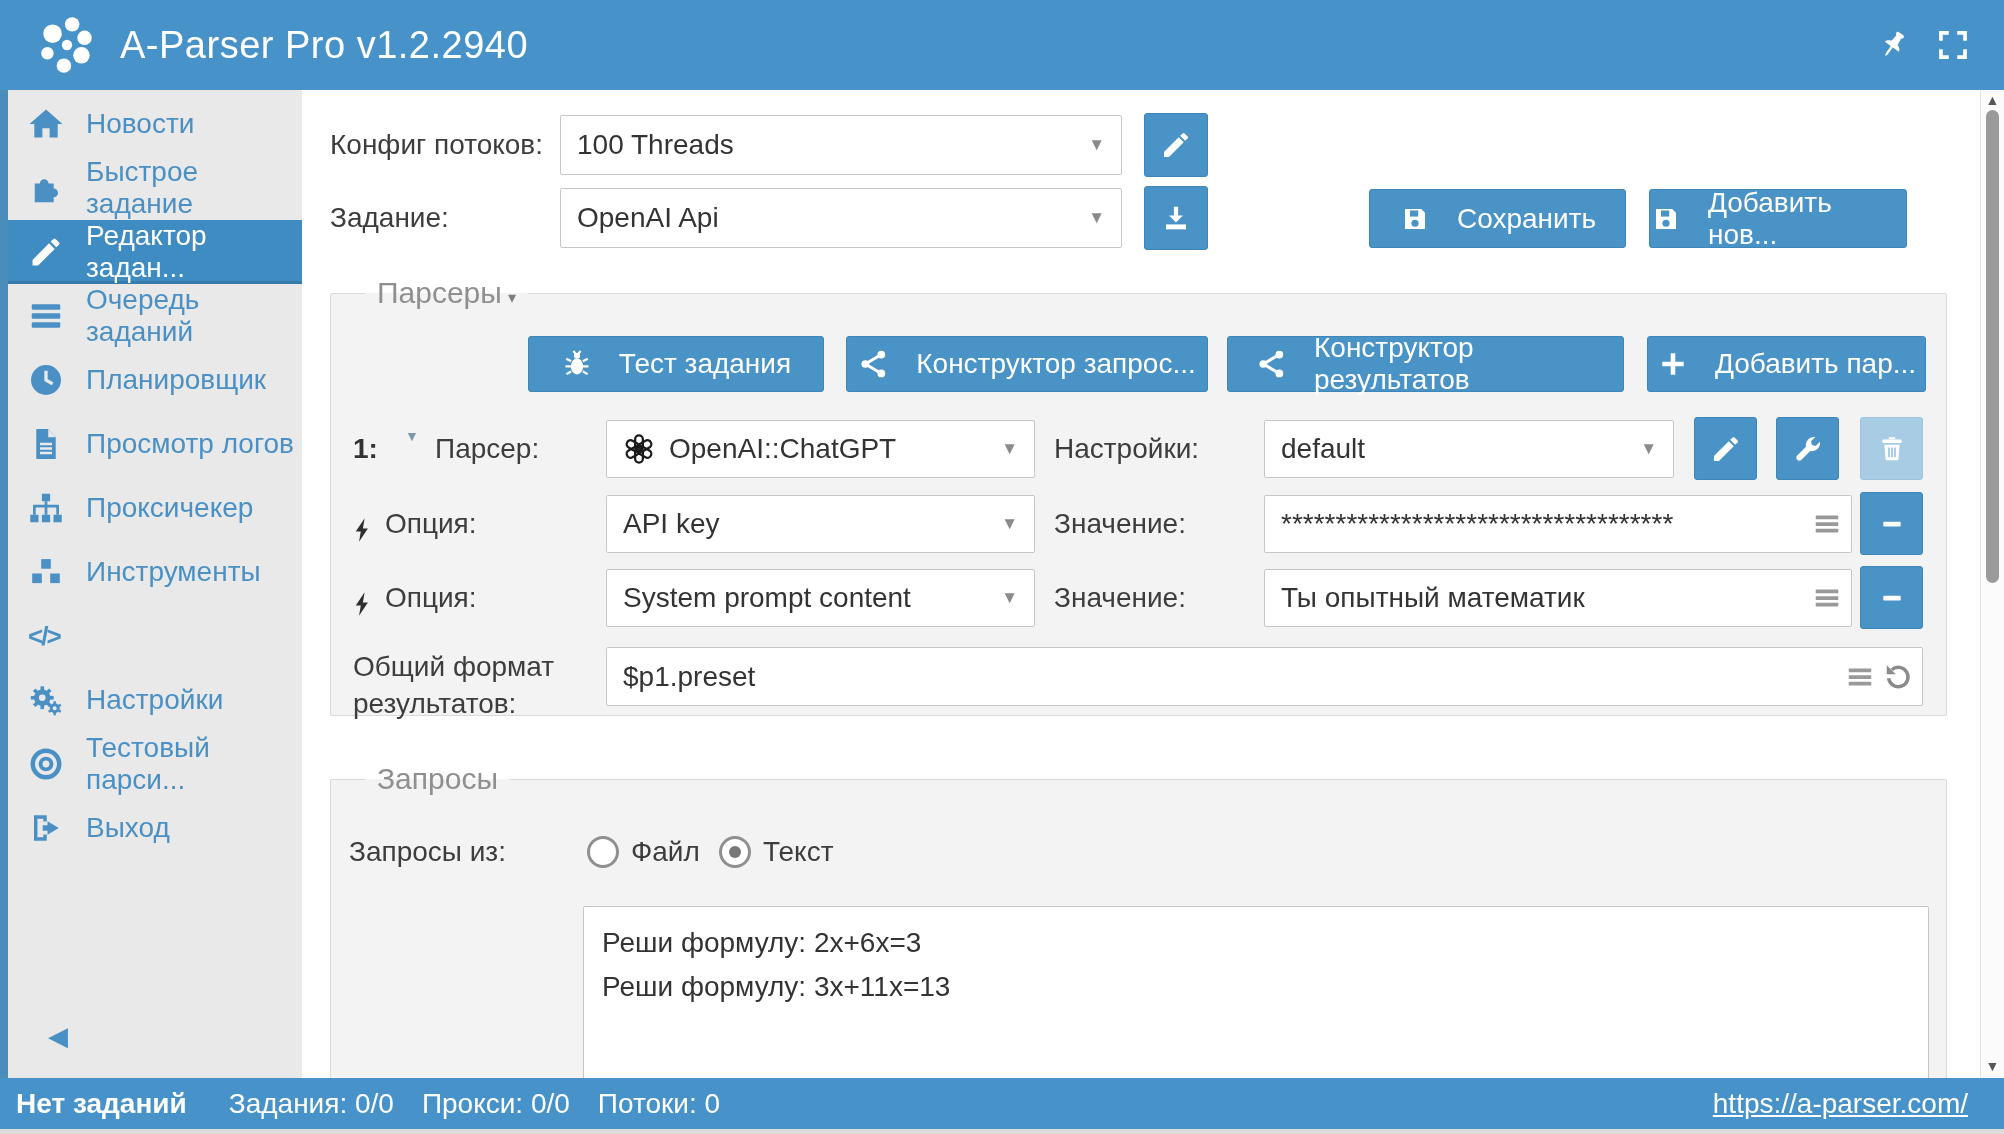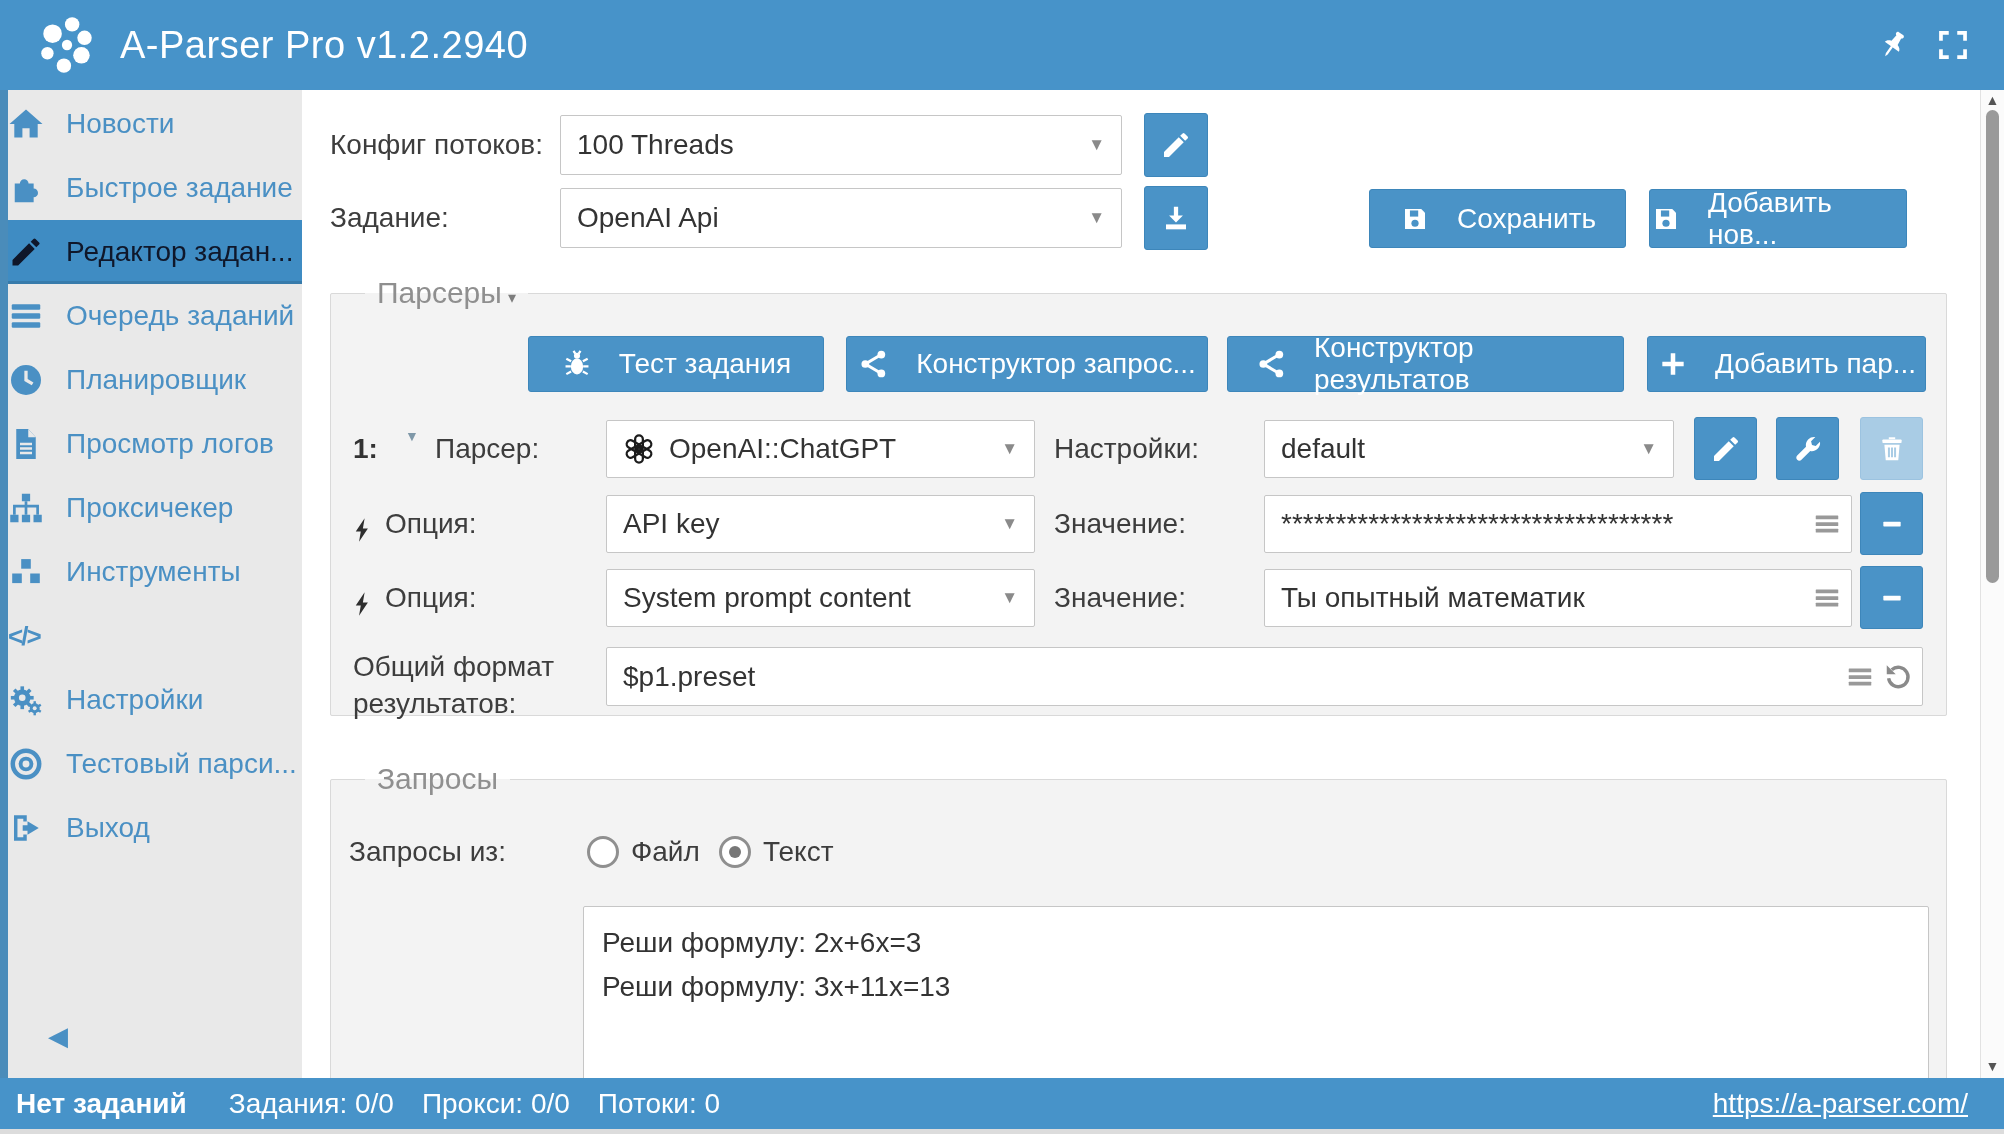--- a/index.html
+++ b/index.html
@@ -9,24 +9,24 @@
   
   .header { position:absolute; left:0; top:0; width:2004px; height:90px; background:#4793c9; display:flex; align-items:center; }
   .logo { margin-left:34px; width:66px; height:66px; flex:0 0 auto; }
   .app-title { color:#fff; font-size:38px; font-weight:400; margin-left:20px; letter-spacing:.5px; }
   .header-right { margin-left:auto; margin-right:34px; display:flex; align-items:center; gap:26px; }
   .hicon { width:34px; height:34px; cursor:pointer; }
 
   
   .sidebar { position:absolute; left:0; top:90px; width:302px; height:988px; background:#e9e9e9; border-left:8px solid #4a8cba; }
   .nav { list-style:none; padding-top:2px; }
-  .nav li { height:64px; display:flex; align-items:center; color:#4a90c4; font-size:28px; cursor:pointer; }
+  .nav li { height:64px; display:flex; align-items:center; color:#4a90c4; font-size:28px; cursor:pointer; padding-left:20px; }
   .nav li .nicon { width:46px; height:36px; display:flex; align-items:center; justify-content:flex-start; margin-right:12px; flex:0 0 auto; }
   .nav li svg { width:36px; height:36px; }
-  .nav li.sel { background:#3f8cc3; color:#0f172a; box-shadow:inset 0 -3px 0 rgba(0,0,0,.12); }
+  .nav li.sel { background:#3f8cc3; color:#ffffff; box-shadow:inset 0 -3px 0 rgba(0,0,0,.12); }
   .code-glyph { font-weight:700; font-size:26px; letter-spacing:-2px; }
   .collapse-arrow { position:absolute; left:40px; bottom:26px; color:#4a90c4; font-size:26px; cursor:pointer; }
 
   
   .content { position:absolute; left:302px; top:90px; width:1702px; height:988px; background:#fff; overflow:hidden; }
   .lbl { position:absolute; font-size:28px; color:#3d3d3d; }
 
   .selectbox { position:absolute; background:#fff; border:1px solid #c6c6c6; border-radius:2px; display:flex; align-items:center; padding:14px 16px; font-size:28px; color:#333; cursor:pointer; }
   .selectbox .caret { margin-left:auto; color:#8a8a8a; font-size:17px; }
   .selectbox .ai-logo { width:32px; height:32px; margin-right:14px; flex:0 0 auto; }

